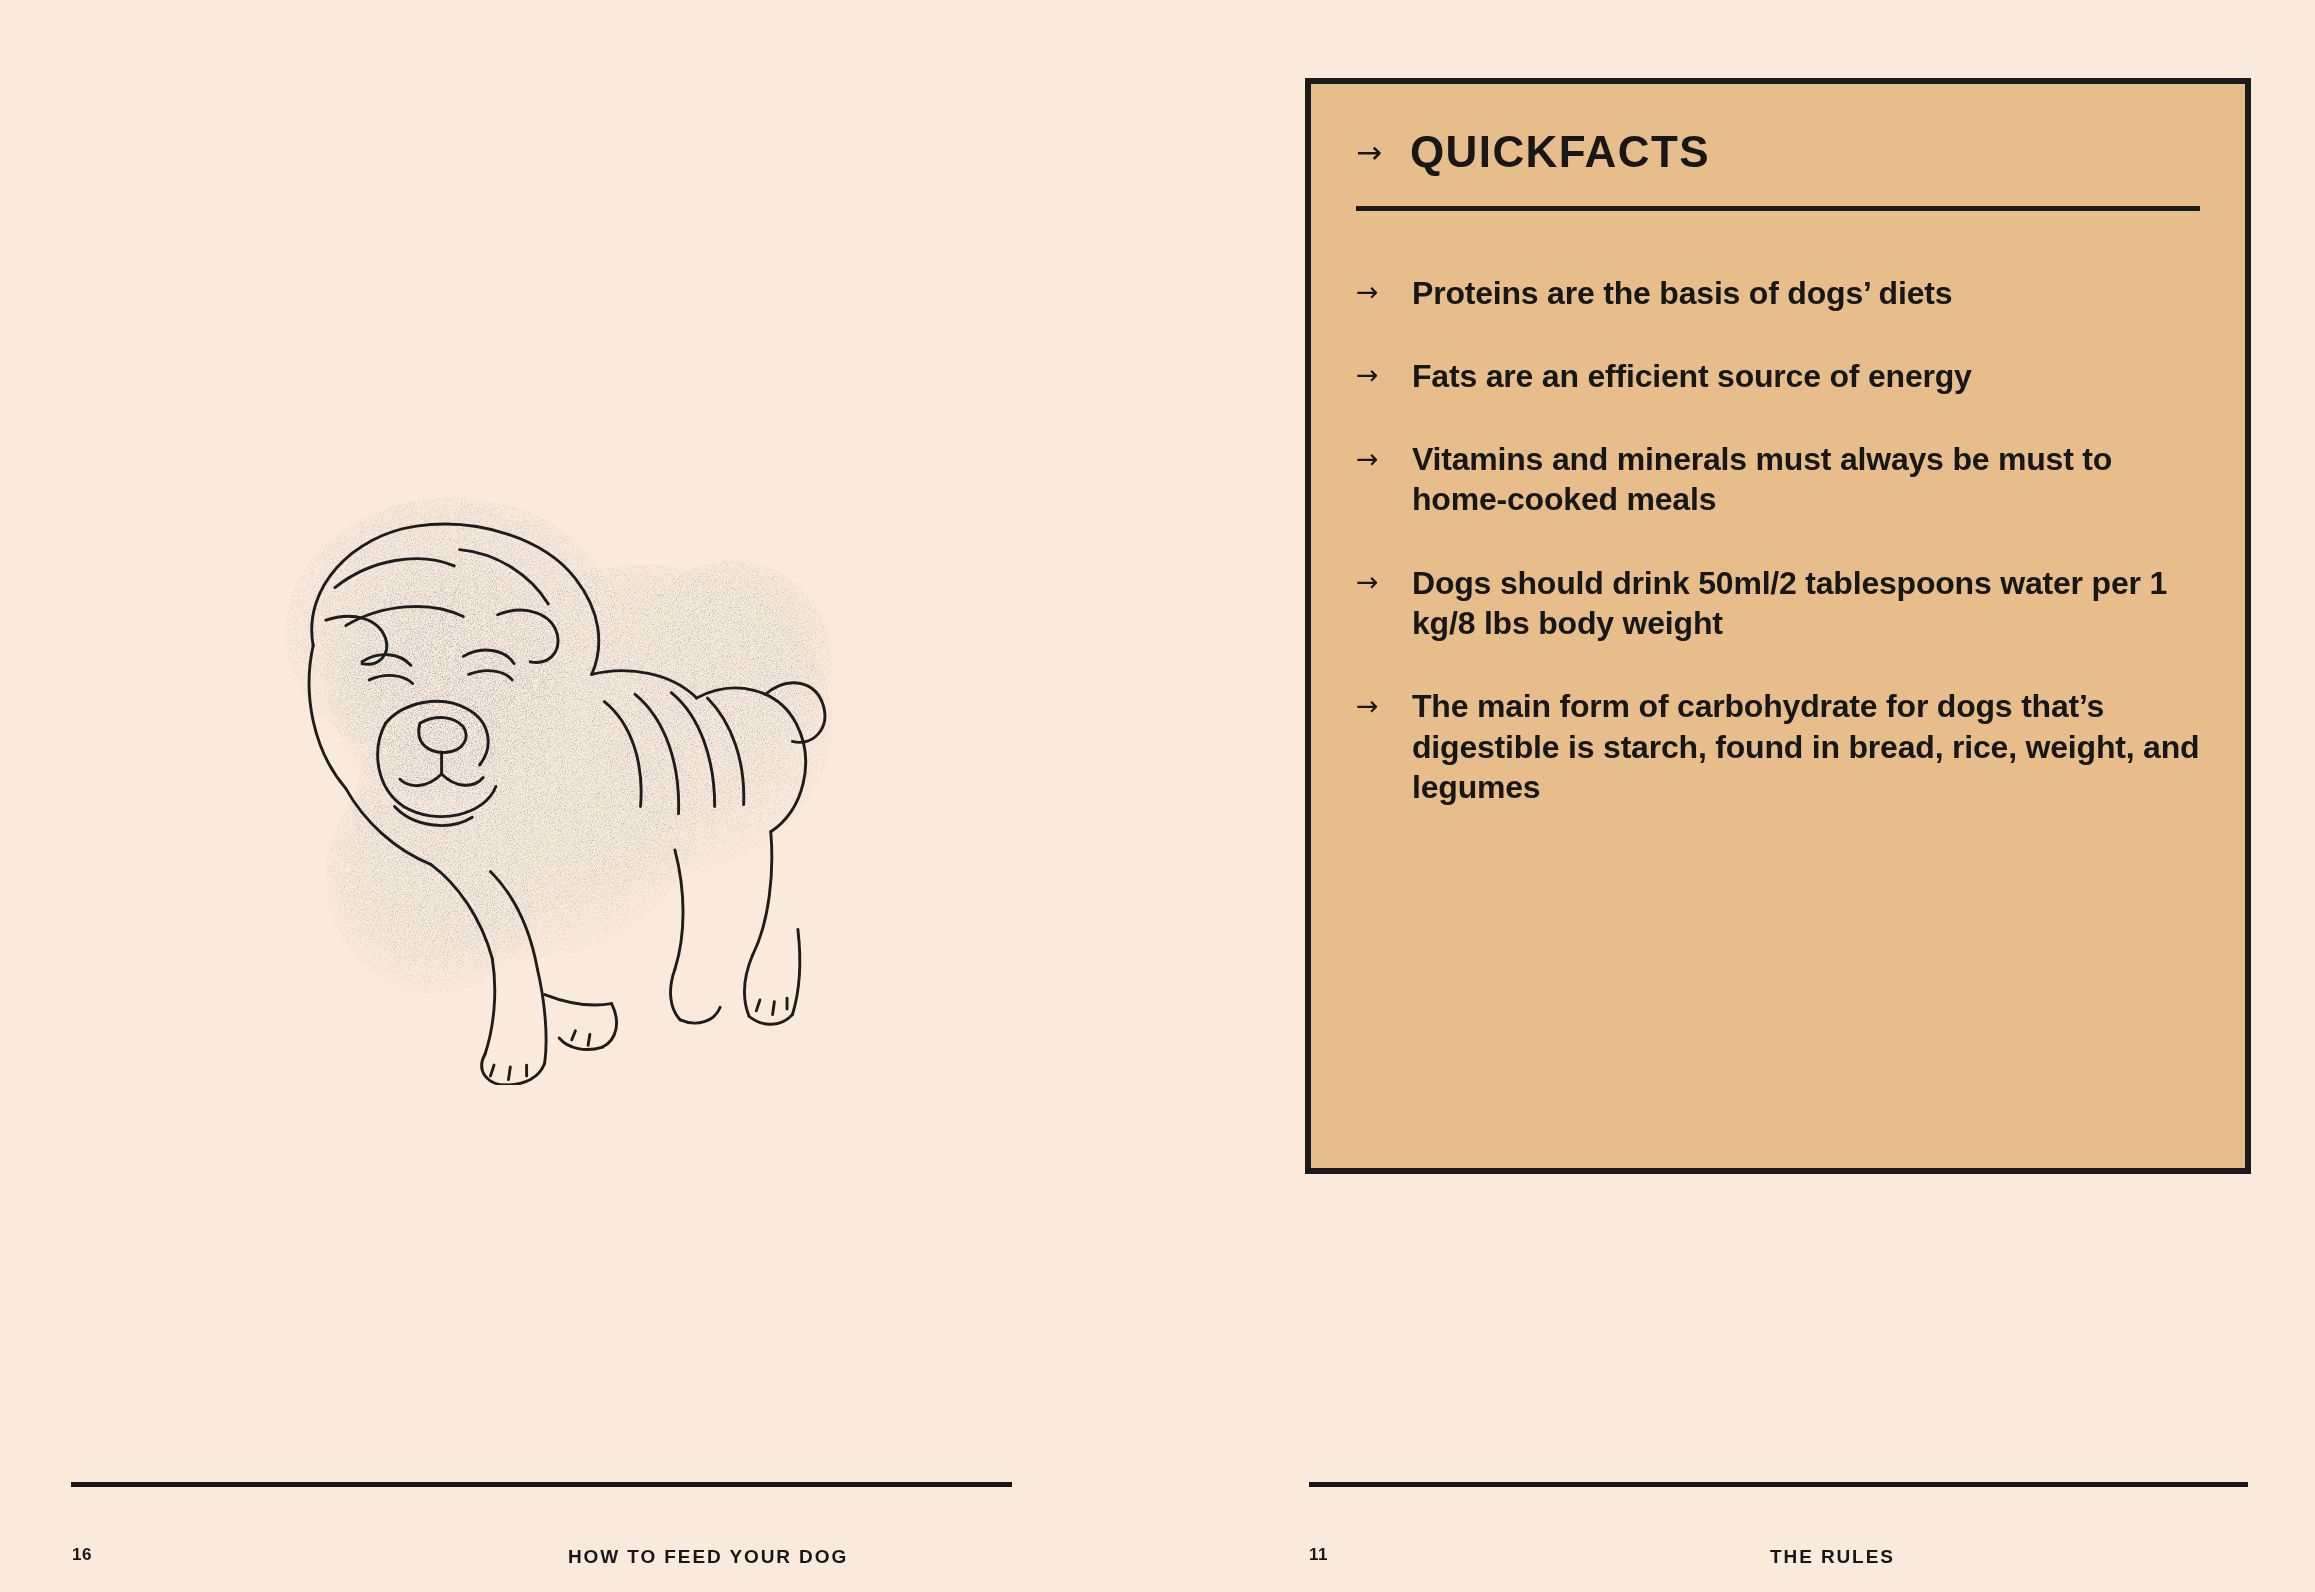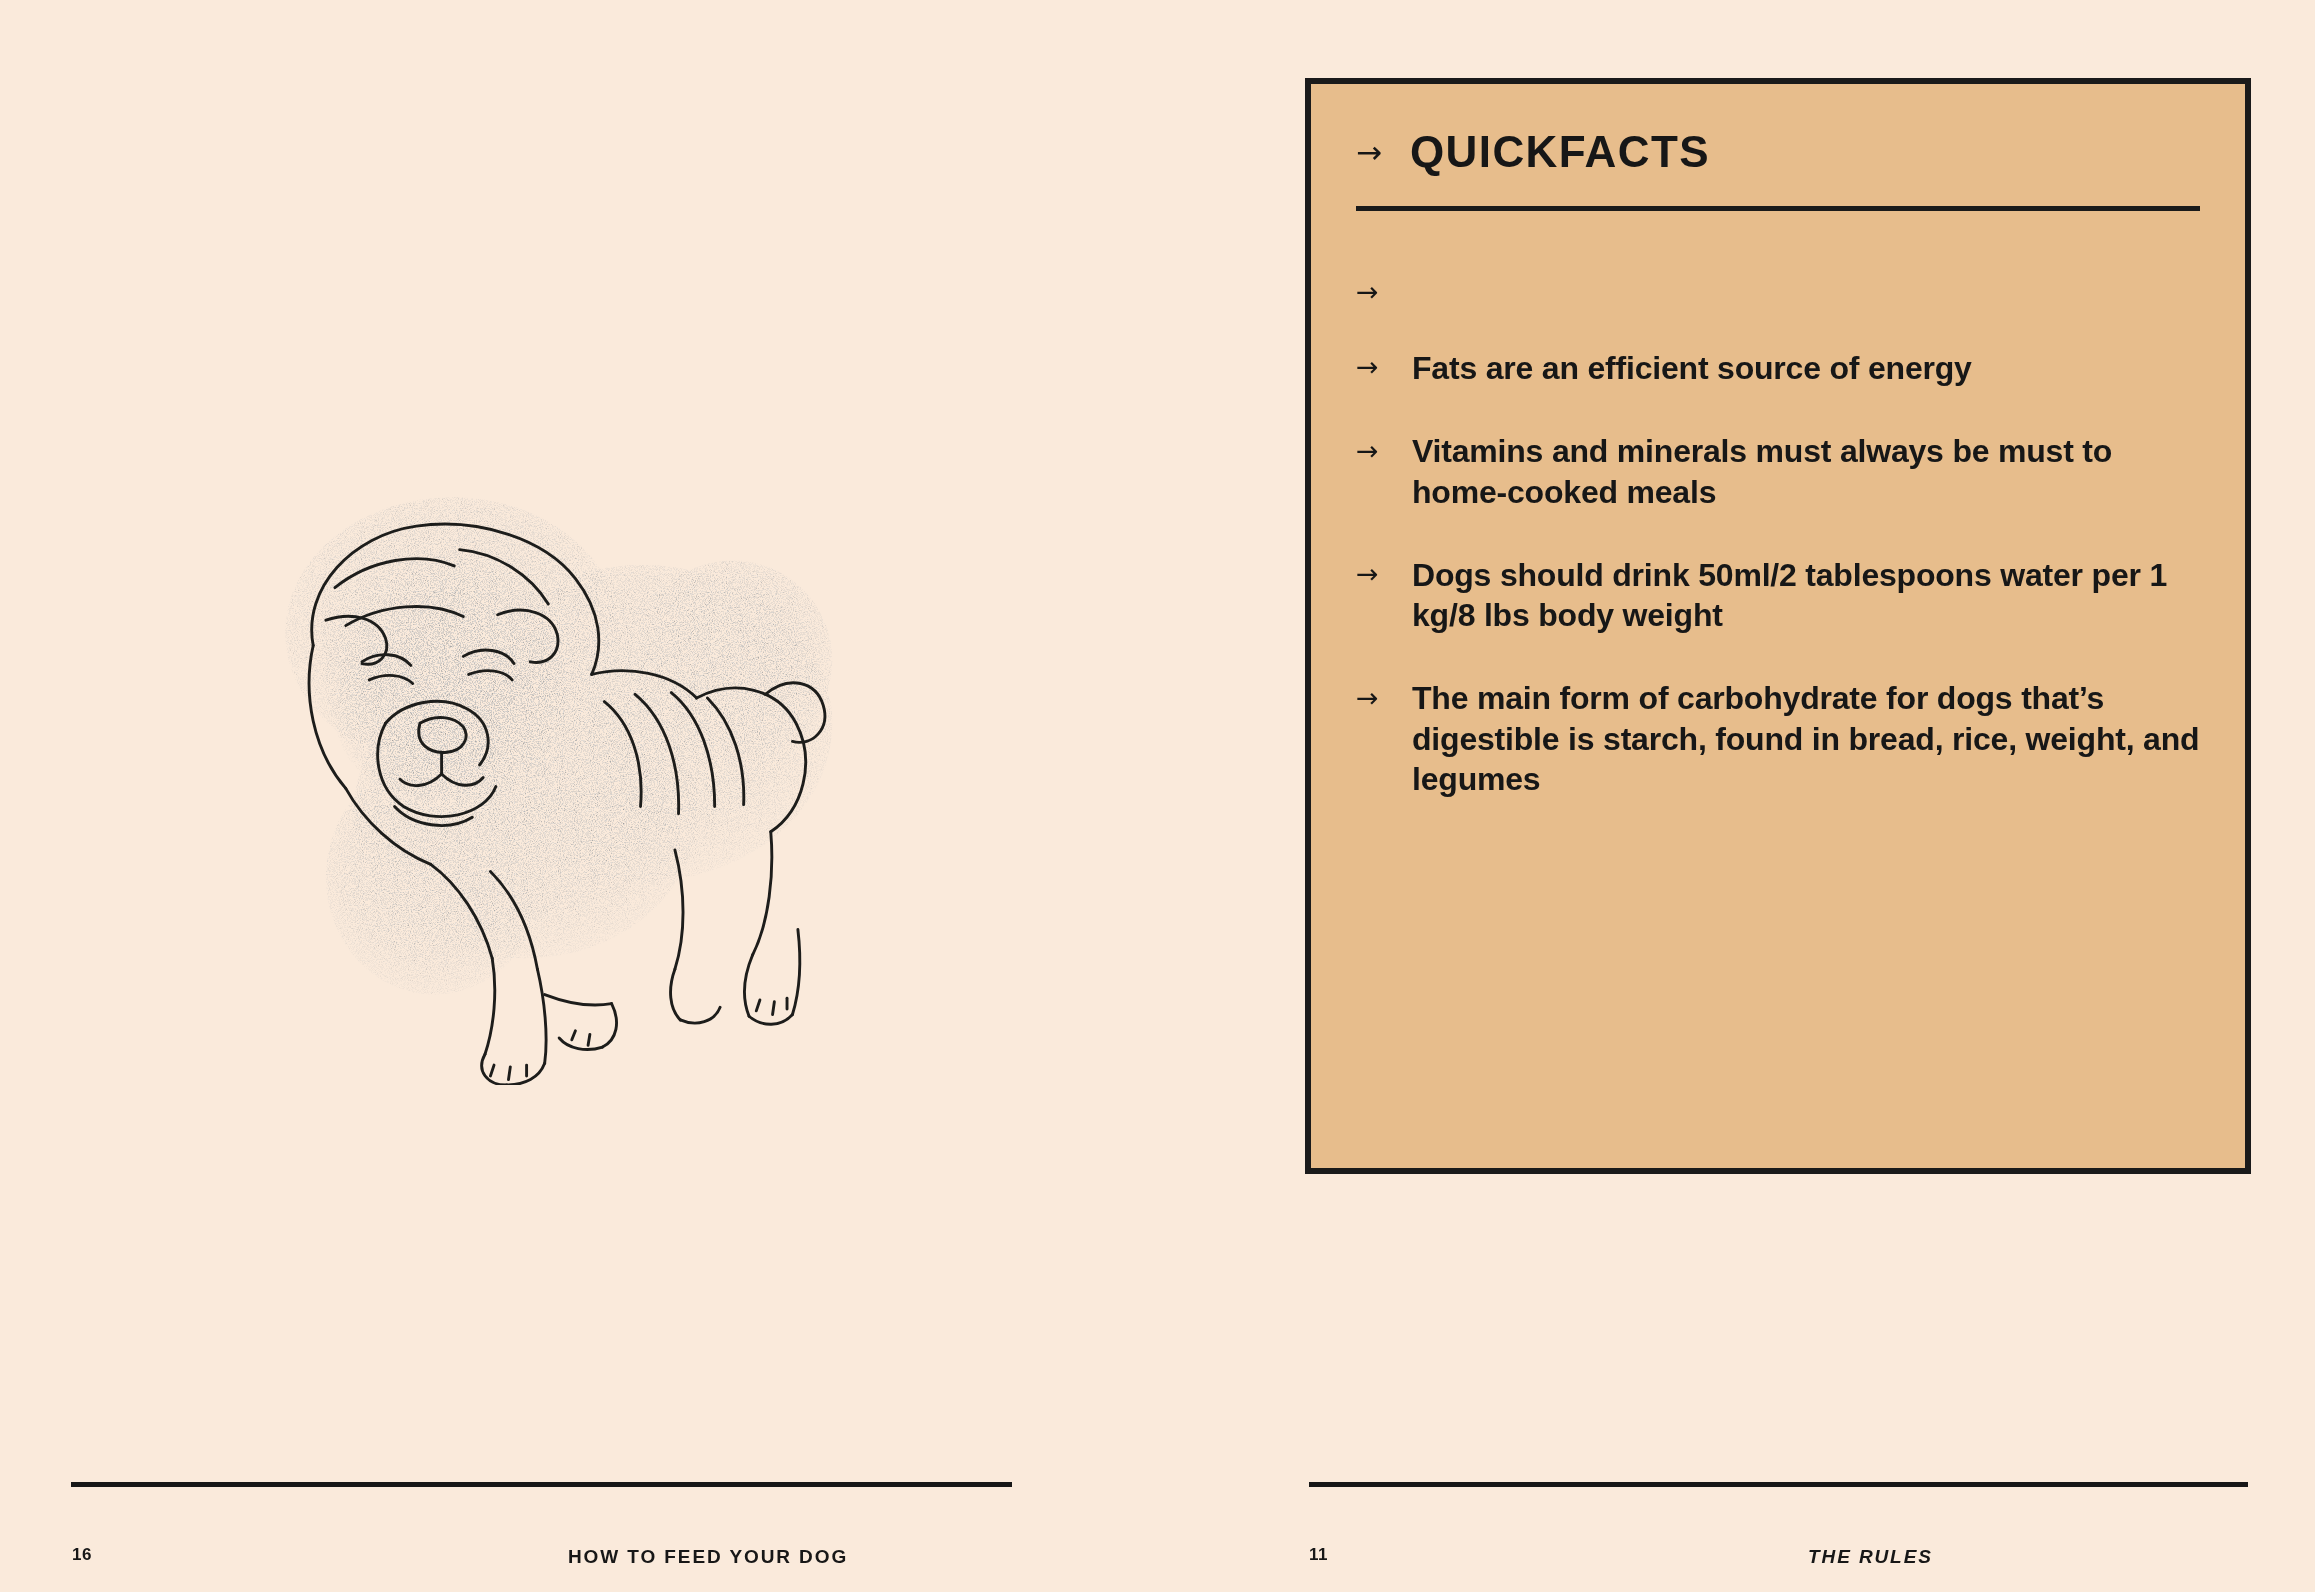--- a/index.html
+++ b/index.html
@@ -74,22 +74,21 @@
     font-size: 19px;
     font-weight: bold;
     letter-spacing: 1.9px;
     color: #171717;
     white-space: nowrap;
   }
   .running-head.left {
     left: 568px;
   }
   .running-head.right {
-    left: 1808px;
-    font-style: italic;
+    left: 1770px;
   }
 
   
   .quickfacts {
     position: absolute;
     left: 1305px;
     top: 78px;
     width: 946px;
     height: 1096px;
     background: #e7bd8c;
@@ -266,20 +265,21 @@
       <div class="qf-header">
         <span class="arrow">→</span>
         <span class="qf-title">QUICKFACTS</span>
       </div>
 
       <div class="qf-divider"></div>
 
       <div class="qf-list">
         <div class="qf-item">
           <span class="arrow">→</span>
+          <span class="qf-text">Proteins are the basis of dogs’ diets</span>
         </div>
         <div class="qf-item">
           <span class="arrow">→</span>
           <span class="qf-text">Fats are an efficient source of energy</span>
         </div>
         <div class="qf-item">
           <span class="arrow">→</span>
           <span class="qf-text">Vitamins and minerals must always be must to home-cooked meals</span>
         </div>
         <div class="qf-item">

